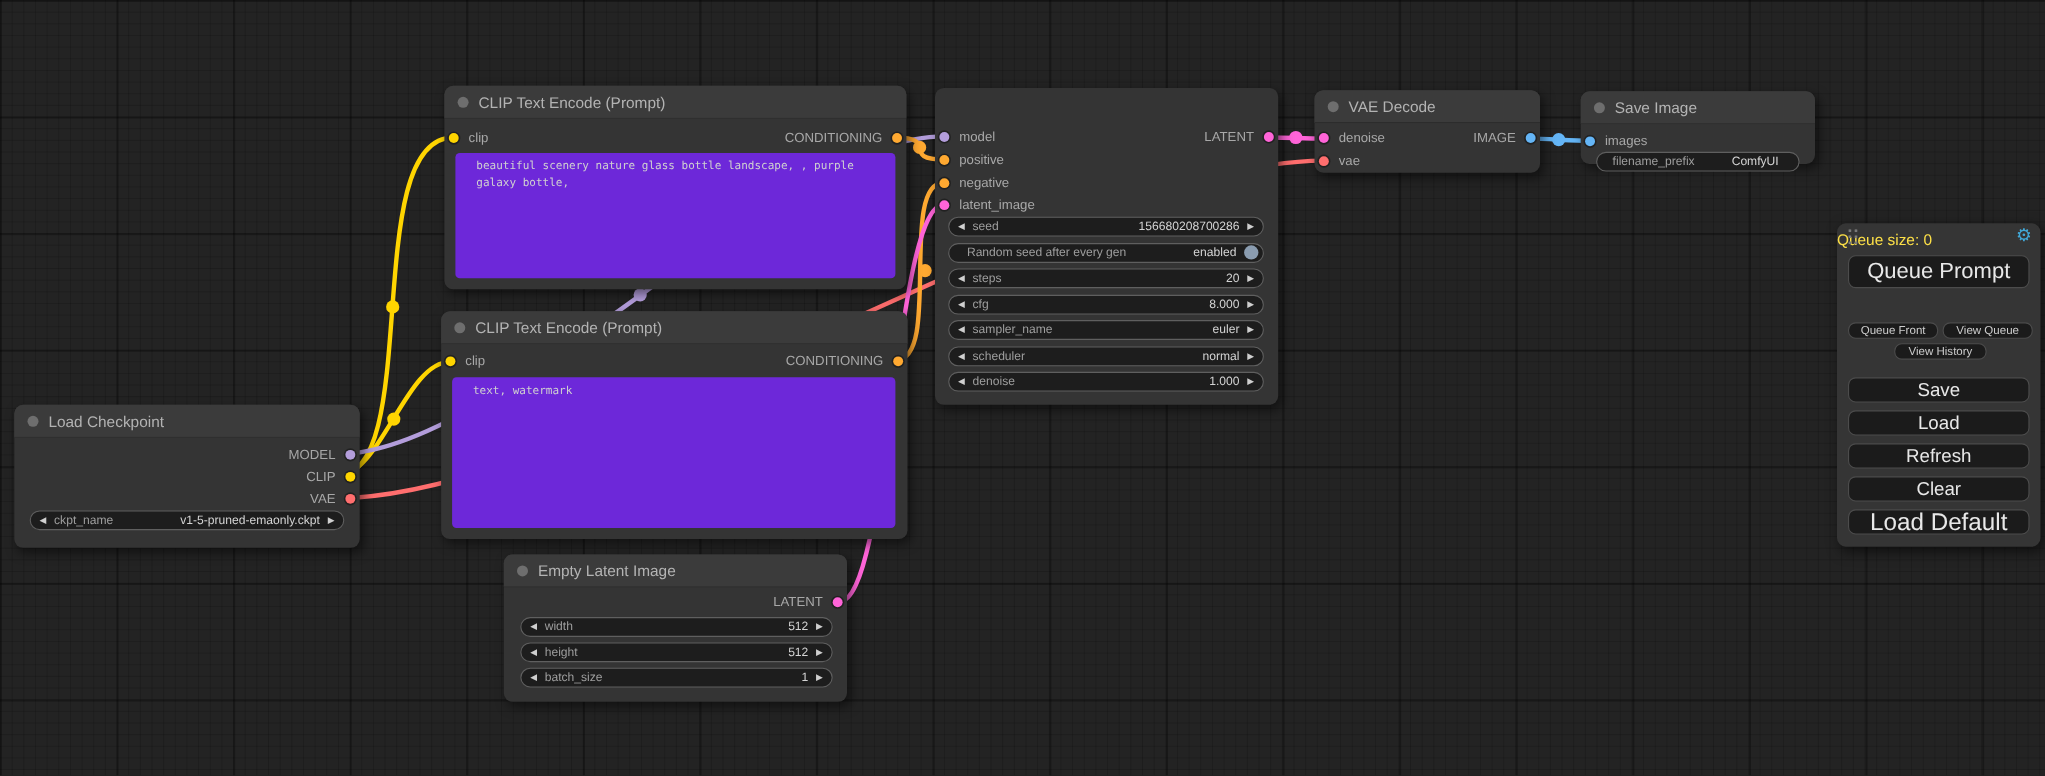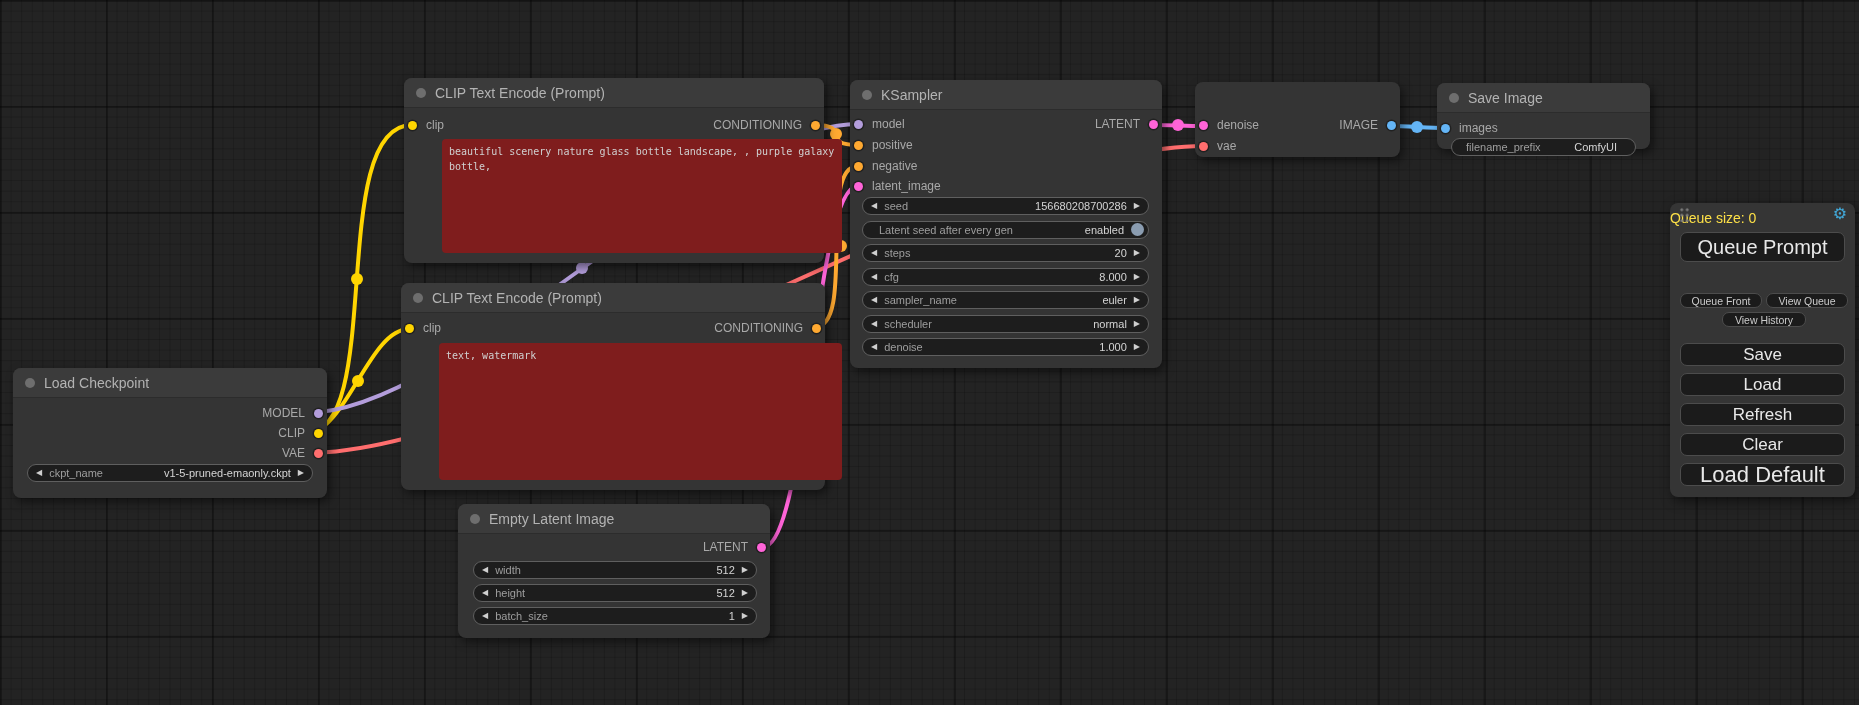--- a/index.html
+++ b/index.html
@@ -45,24 +45,24 @@
     background:#1d1d1d; border:1px solid #5f5f5f;
     display:flex; align-items:center; padding:0 8px; gap:7px;
     color:#d4d4d4; font-size:11px;
   }
   .warr { font-size:8px; color:#cfcfcf; flex:0 0 auto; line-height:1; }
   .wlabel { color:#9e9e9e; white-space:nowrap; }
   .wvalue { margin-left:auto; color:#d4d4d4; white-space:nowrap; }
   .toggle-dot { width:13px; height:13px; border-radius:50%; background:var(--c-toggle); flex:0 0 auto; margin-right:-4px; }
 
   .prompt-box {
-    position:absolute; background:#7f1d1d; border-radius:4px;
+    position:absolute; background:#6d28d9; border-radius:4px;
     color:#d0d0d0; font-family:"DejaVu Sans Mono", monospace;
-    font-size:10px; line-height:15px; padding:5px 7px;
-    white-space:pre-wrap; overflow-wrap:break-word; overflow:hidden;margin-left:28px;
+    font-size:10px; line-height:15px; padding:5px 19px;
+    white-space:pre-wrap; overflow-wrap:break-word; overflow:hidden;
   }
 
   
   #menu {
     position:absolute; left:1670px; top:203px; width:185px; height:294px;
     background:#353535; border-radius:8px; z-index:3;
     box-shadow:3px 4px 12px rgba(0,0,0,.55);
   }
   .mbtn {
     position:absolute; background:#1b1b1b; border:1px solid #4c4c4c;
@@ -187,24 +187,20 @@
   </div>
   <div class="widget" style="left:15px;top:103px;width:284px">
     <span class="warr">◀</span>
     <span class="wlabel">batch_size</span>
     <span class="wvalue">1</span>
     <span class="warr">▶</span>
   </div>
 </div>
 
 <div class="node" style="left:850px;top:80px;width:312px;height:288px">
-  <div class="ntitle">
-    <span class="ndot"></span>
-    <span>KSampler</span>
-  </div>
   <div class="in-row" style="top:34.5px">
     <span class="slot-dot" style="background:var(--c-model)"></span>
     <span class="slot-label">model</span>
   </div>
   <div class="in-row" style="top:55.5px">
     <span class="slot-dot" style="background:var(--c-conditioning)"></span>
     <span class="slot-label">positive</span>
   </div>
   <div class="in-row" style="top:76.5px">
     <span class="slot-dot" style="background:var(--c-conditioning)"></span>
@@ -218,21 +214,21 @@
     <span class="slot-dot" style="background:var(--c-latent)"></span>
     <span class="slot-label">LATENT</span>
   </div>
   <div class="widget" style="left:12px;top:117px;width:287px">
     <span class="warr">◀</span>
     <span class="wlabel">seed</span>
     <span class="wvalue">156680208700286</span>
     <span class="warr">▶</span>
   </div>
   <div class="widget" style="left:12px;top:140.5px;width:287px">
-    <span class="wlabel" style="padding-left:8px">Latent seed after every gen</span>
+    <span class="wlabel" style="padding-left:8px">Random seed after every gen</span>
     <span class="wvalue">enabled</span>
     <span class="toggle-dot"></span>
   </div>
   <div class="widget" style="left:12px;top:164px;width:287px">
     <span class="warr">◀</span>
     <span class="wlabel">steps</span>
     <span class="wvalue">20</span>
     <span class="warr">▶</span>
   </div>
   <div class="widget" style="left:12px;top:187.5px;width:287px">
@@ -255,20 +251,24 @@
   </div>
   <div class="widget" style="left:12px;top:258px;width:287px">
     <span class="warr">◀</span>
     <span class="wlabel">denoise</span>
     <span class="wvalue">1.000</span>
     <span class="warr">▶</span>
   </div>
 </div>
 
 <div class="node" style="left:1195px;top:82px;width:205px;height:75px">
+  <div class="ntitle">
+    <span class="ndot"></span>
+    <span>VAE Decode</span>
+  </div>
   <div class="in-row" style="top:33.5px">
     <span class="slot-dot" style="background:var(--c-latent)"></span>
     <span class="slot-label">denoise</span>
   </div>
   <div class="in-row" style="top:54.5px">
     <span class="slot-dot" style="background:var(--c-vae)"></span>
     <span class="slot-label">vae</span>
   </div>
   <div class="out-row" style="top:33.5px">
     <span class="slot-dot" style="background:var(--c-image)"></span>

